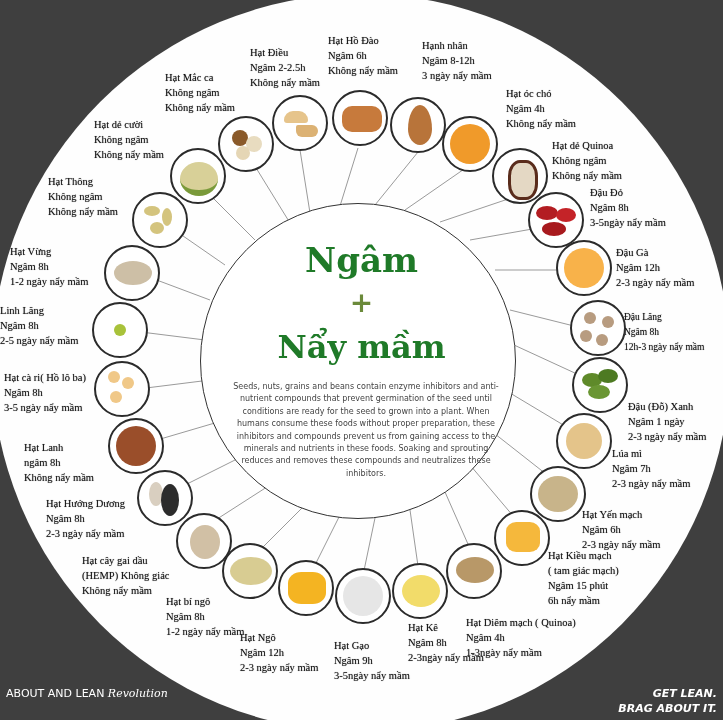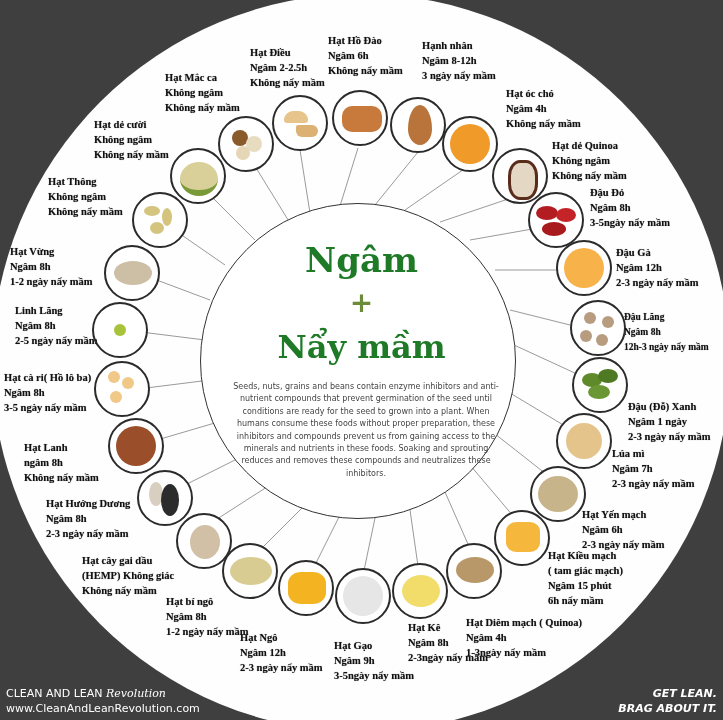--- a/index.html
+++ b/index.html
@@ -7,21 +7,21 @@
   .big-circle{position:absolute;left:-8px;top:-6px;width:738px;height:738px;border-radius:50%;background:#fefefe;}
   svg.spokes{position:absolute;left:0;top:0;}
   .center-circle{position:absolute;left:200px;top:203px;width:316px;height:316px;border-radius:50%;background:#fff;border:1.5px solid #333;box-sizing:border-box;}
   .title1,.title2,.plus{position:absolute;left:0;width:723px;text-align:center;color:#1f7a28;font-family:"DejaVu Serif",serif;font-weight:bold;}
   .title1{top:240px;font-size:34px;}
   .plus{top:286px;font-size:28px;color:#6b8a3a;}
   .title2{top:328px;font-size:32px;}
   .desc{position:absolute;left:228px;top:381px;width:276px;text-align:center;font-family:"DejaVu Sans",sans-serif;font-size:8px;line-height:12.4px;color:#444;}
   .seed{position:absolute;width:56px;height:56px;border-radius:50%;border:2px solid #2b2b2b;background:#fff;box-sizing:border-box;overflow:hidden;}
   .seed .g{position:absolute;border-radius:50%;}
-  .label{position:absolute;font-family:"Liberation Serif",serif;font-weight:bold;font-size:10.5px;line-height:15px;color:#111;white-space:nowrap;text-shadow:0 0 1px #888;}
+  .label{position:absolute;font-family:"Liberation Serif",serif;font-weight:normal;font-size:10.5px;line-height:15px;color:#111;white-space:nowrap;text-shadow:0 0 1px #888;}
   .label span{display:block;}
   .footer-l{position:absolute;left:6px;top:686px;color:#fff;font-family:"DejaVu Sans",sans-serif;font-size:11px;line-height:15px;}
   .footer-l .rev{font-family:"DejaVu Serif",serif;font-style:italic;}
   .footer-r{position:absolute;right:6px;top:686px;color:#fff;font-family:"DejaVu Sans",sans-serif;font-style:italic;font-size:11px;line-height:15px;text-align:right;font-weight:bold;}
 </style>
 </head>
 <body>
 
 <div class="big-circle"></div>
 
@@ -260,21 +260,21 @@
 <div class="label" style="left:24px;top:440px;">
   <span>Hạt Lanh</span>
     <span>ngâm 8h</span>
     <span>Không nẩy mầm</span>
 </div>
 <div class="label" style="left:4px;top:370px;">
   <span>Hạt cà ri( Hồ lô ba)</span>
     <span>Ngâm 8h</span>
     <span>3-5 ngày nẩy mầm</span>
 </div>
-<div class="label" style="left:15px;top:303px;">
+<div class="label" style="left:0;top:303px;">
   <span>Linh Lăng</span>
     <span>Ngâm 8h</span>
     <span>2-5 ngày nẩy mầm</span>
 </div>
 <div class="label" style="left:10px;top:244px;">
   <span>Hạt Vừng</span>
     <span>Ngâm 8h</span>
     <span>1-2 ngày nẩy mầm</span>
 </div>
 <div class="label" style="left:48px;top:174px;">
@@ -282,19 +282,18 @@
     <span>Không ngâm</span>
     <span>Không nẩy mầm</span>
 </div>
 <div class="label" style="left:94px;top:117px;">
   <span>Hạt dẻ cười</span>
     <span>Không ngâm</span>
     <span>Không nẩy mầm</span>
 </div>
 
 <div class="footer-l">
-  <div><span>CLEAN AND LEAN</span> <span class="rev">Revolution</span></div>
-  <div>www.CleanAndLeanRevolution.com</div>
+  <div><span>ABOUT AND LEAN</span> <span class="rev">Revolution</span></div>
 </div>
 <div class="footer-r">
   <div>GET LEAN.</div>
   <div>BRAG ABOUT IT.</div>
 </div>
 
 </body></html>

